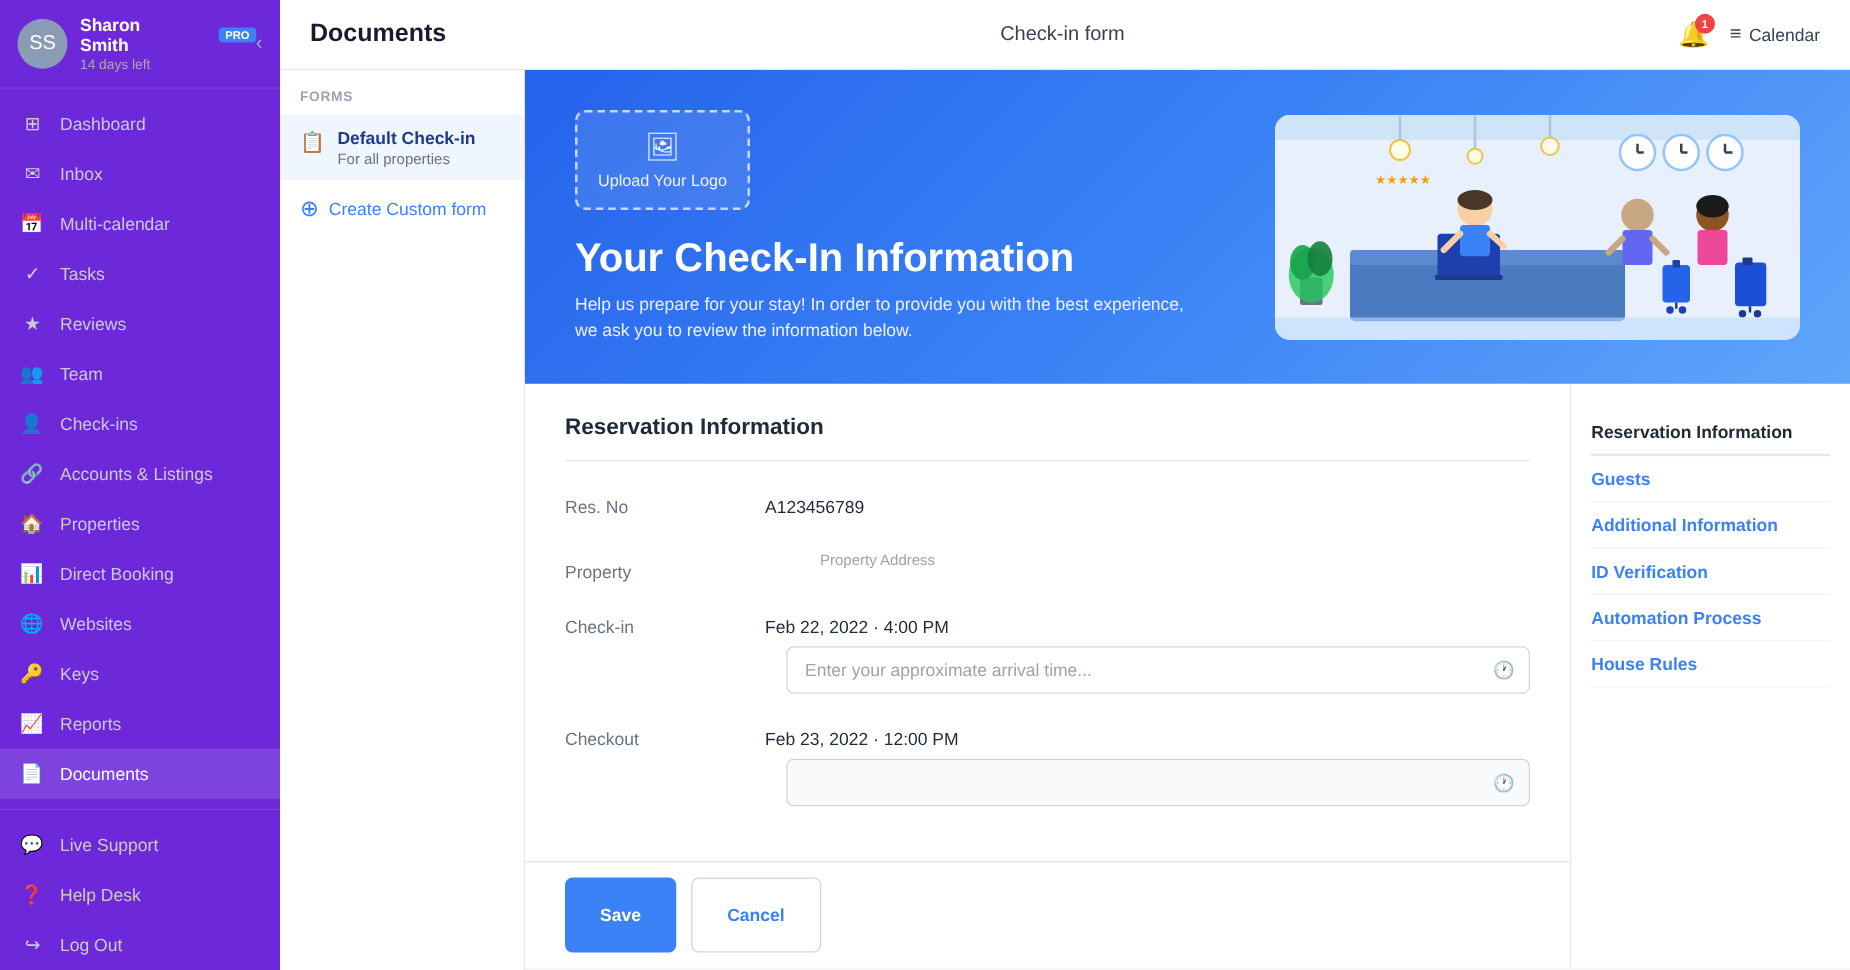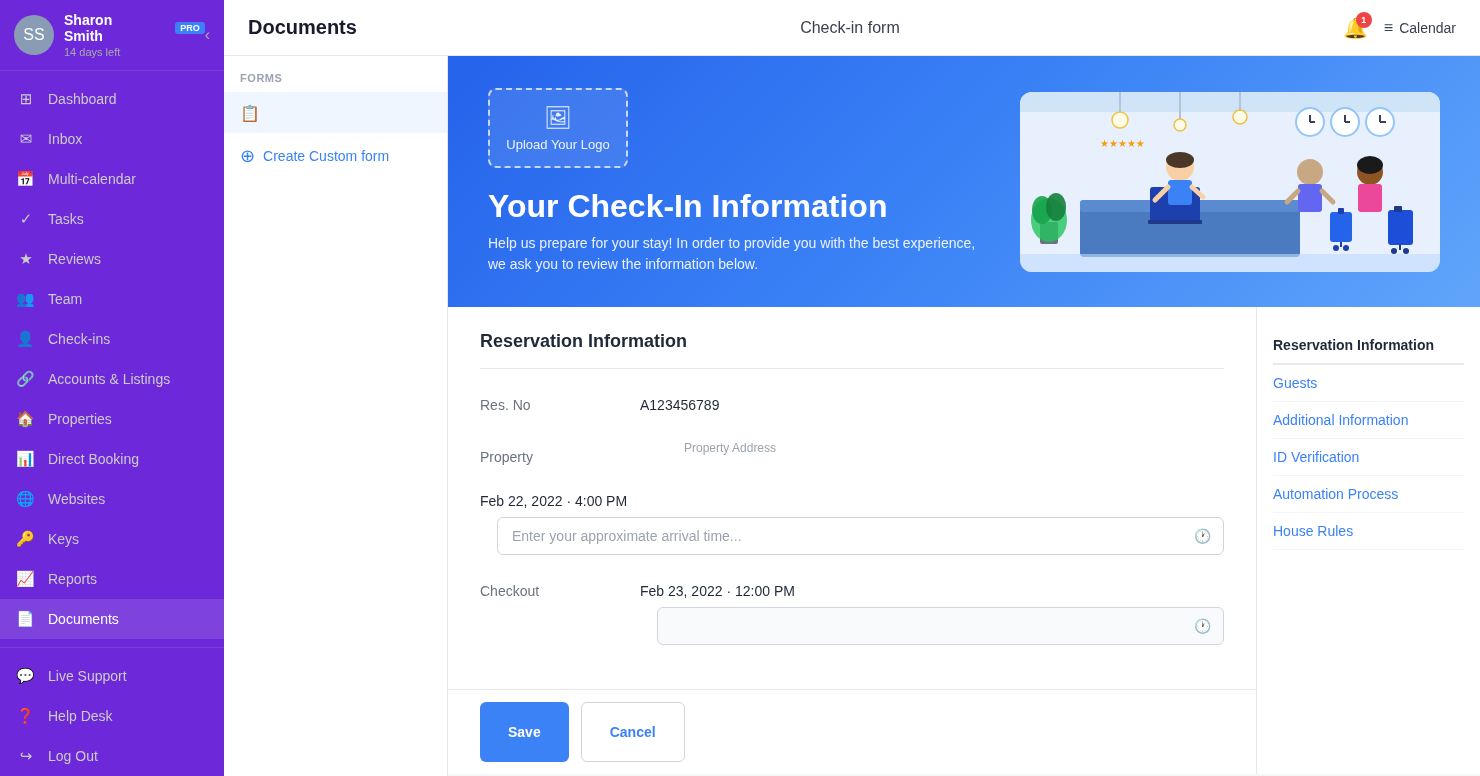--- a/index.html
+++ b/index.html
@@ -55,21 +55,21 @@
     .topbar-bell-icon { font-size: 20px; color: #374151; }
     .topbar-badge { position: absolute; top: -4px; right: -4px; background: #ef4444; color: #fff; font-size: 9px; font-weight: 700; width: 16px; height: 16px; border-radius: 50%; display: flex; align-items: center; justify-content: center; }
     .topbar-calendar { display: flex; align-items: center; gap: 6px; cursor: pointer; color: #374151; font-size: 14px; }
     .topbar-calendar-icon { font-size: 16px; }
 
     
     .content-area { display: flex; flex: 1; overflow: hidden; }
 
     
     .forms-panel {
-      width: 224px; background: #fff; border-right: 1px solid #e5e7eb; flex-shrink: 0; overflow-y: auto; padding: 16px 0;
+      width: 196px; background: #fff; border-right: 1px solid #e5e7eb; flex-shrink: 0; overflow-y: auto; padding: 16px 0;
     }
     .forms-section-label { font-size: 11px; font-weight: 600; color: #9ca3af; text-transform: uppercase; letter-spacing: 0.05em; padding: 0 16px 8px; }
     .form-item {
       display: flex; align-items: flex-start; padding: 10px 16px; cursor: pointer; background: #eff6ff;
     }
     .form-item-icon { color: #3b82f6; margin-right: 10px; font-size: 16px; margin-top: 2px; }
     .form-item-text { flex: 1; }
     .form-item-name { font-size: 14px; font-weight: 600; color: #1e3a8a; }
     .form-item-sub { font-size: 12px; color: #6b7280; margin-top: 2px; }
     .create-form-item {
@@ -132,21 +132,21 @@
     }
     .form-input::placeholder { color: #9ca3af; }
     .clock-input-wrapper { position: relative; padding-left: 17px; }
     .clock-icon { position: absolute; right: 12px; top: 50%; transform: translateY(-50%); color: #9ca3af; font-size: 14px; }
 
     
     .right-sidebar {
       width: 224px; flex-shrink: 0; background: #fff; border-left: 1px solid #e5e7eb; padding: 20px 16px;
     }
     .right-sidebar-item {
-      font-size: 14px; color: #3b82f6; padding: 10px 0; cursor: pointer; border-bottom: 1px solid #f3f4f6;
+      font-size: 14px; color: #3b82f6; padding: 10px 0; cursor: pointer; border-bottom: 1px solid #f3f4f6; font-weight: bold;
     }
     .right-sidebar-item.header { color: #1f2937; font-weight: 700; border-bottom: 2px solid #e5e7eb; }
 
     
     .bottom-bar {
       background: #fff; border-top: 1px solid #e5e7eb; padding: 12px 32px; display: flex; gap: 12px; flex-shrink: 0;
     }
     .btn-save {
       background: #3b82f6; color: #fff; border: none; padding: 22px 28px; border-radius: 6px; font-size: 14px; font-weight: 600; cursor: pointer;
     }
@@ -261,20 +261,24 @@
       </div>
     </div>
   </header>
 
   <div class="content-area">
 
     <div class="forms-panel">
       <div class="forms-section-label">FORMS</div>
       <div class="form-item">
         <span class="form-item-icon">📋</span>
+        <div class="form-item-text">
+          <div class="form-item-name">Default Check-in</div>
+          <div class="form-item-sub">For all properties</div>
+        </div>
       </div>
       <div class="create-form-item">
         <span class="create-form-icon">⊕</span>
         <span>Create Custom form</span>
       </div>
     </div>
 
     <div class="document-area">
 
       <div class="hero-banner">
@@ -371,20 +375,21 @@
             </div>
 
             <div class="form-row">
               <div class="form-label">Property</div>
               <div class="form-value">
                 <div class="form-value-sub">Property Address</div>
               </div>
             </div>
 
             <div class="form-row">
+              <div class="form-label">Check-in</div>
               <div class="form-value">
                 <div class="form-value-text">Feb 22, 2022 · 4:00 PM</div>
                 <div class="clock-input-wrapper">
                   <input class="form-input" type="text" placeholder="Enter your approximate arrival time..." style="">
                   <span class="clock-icon">🕐</span>
                 </div>
               </div>
             </div>
 
             <div class="form-row">

